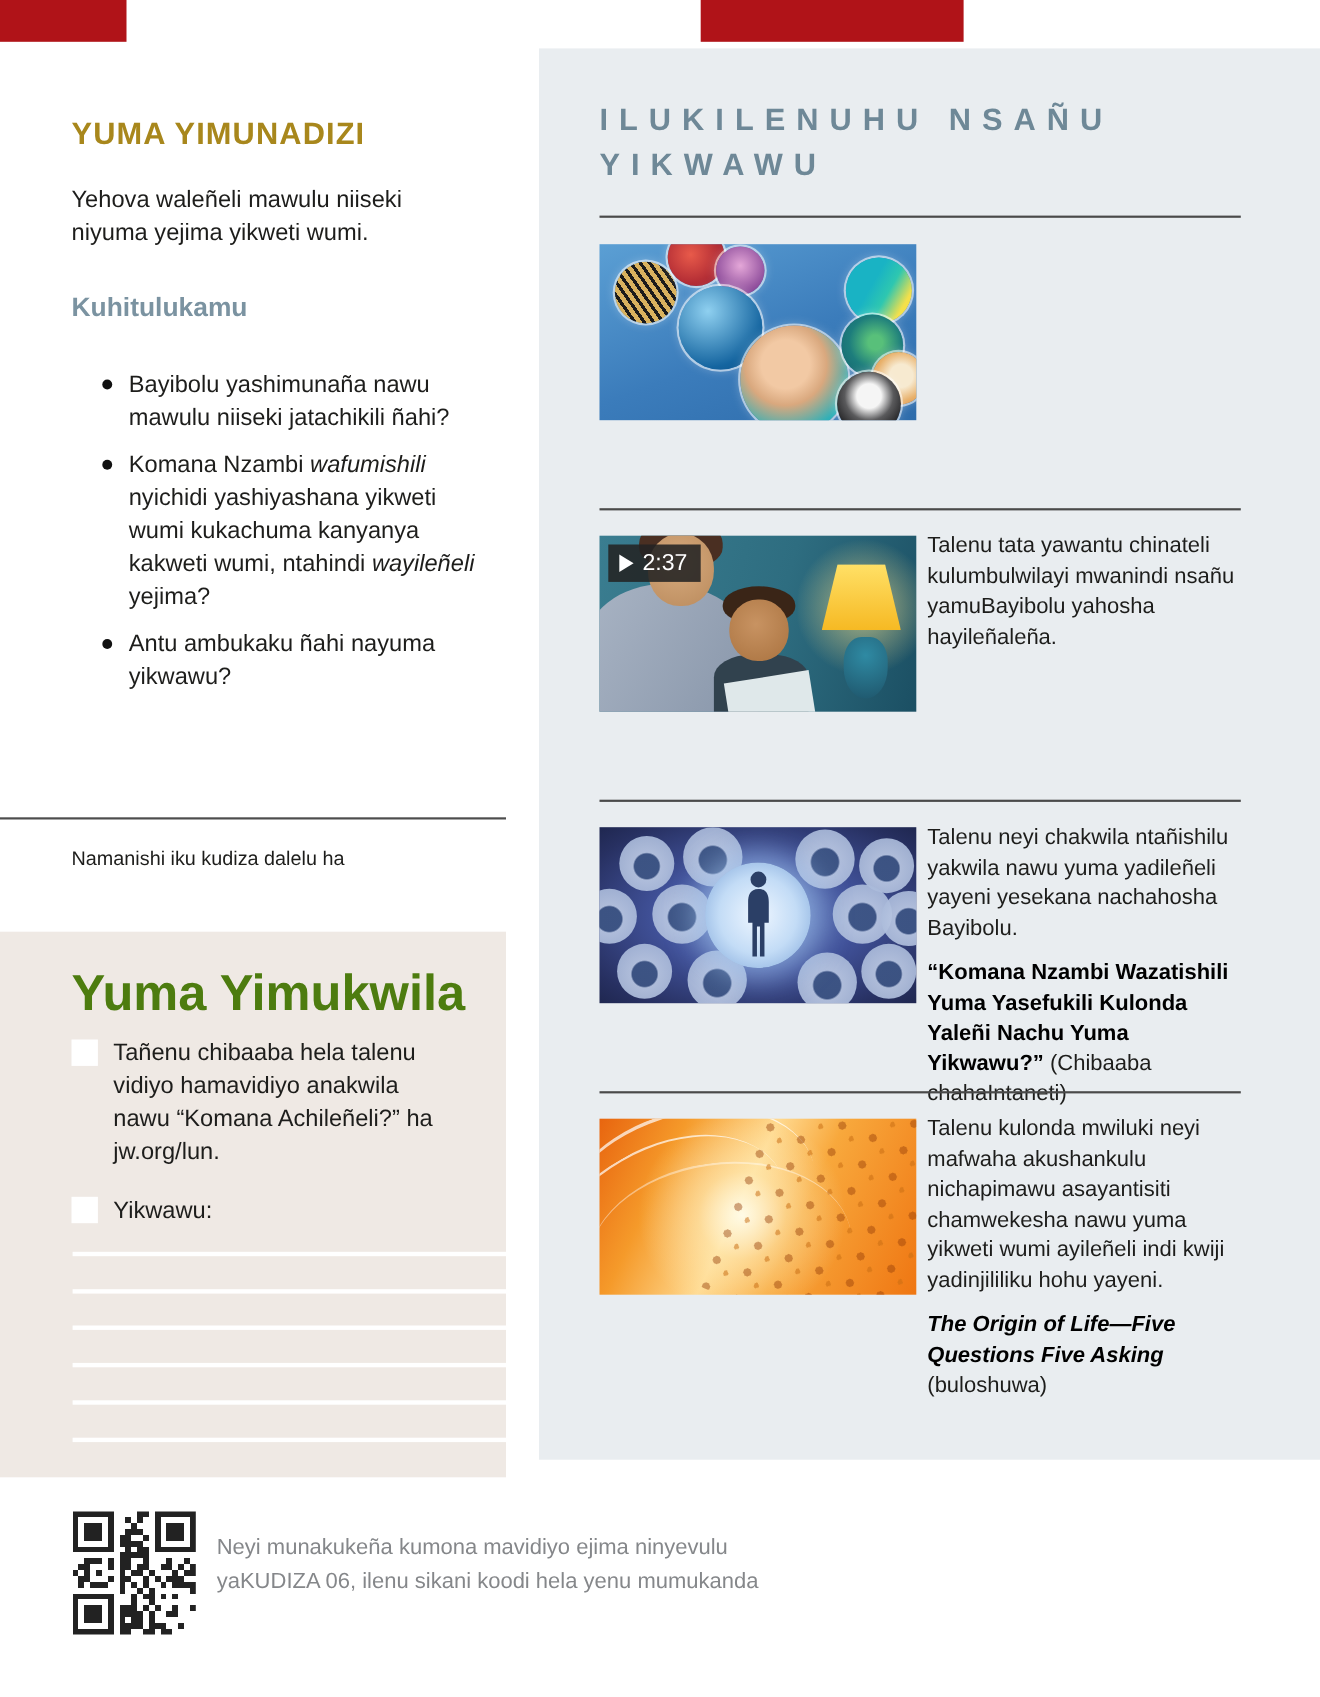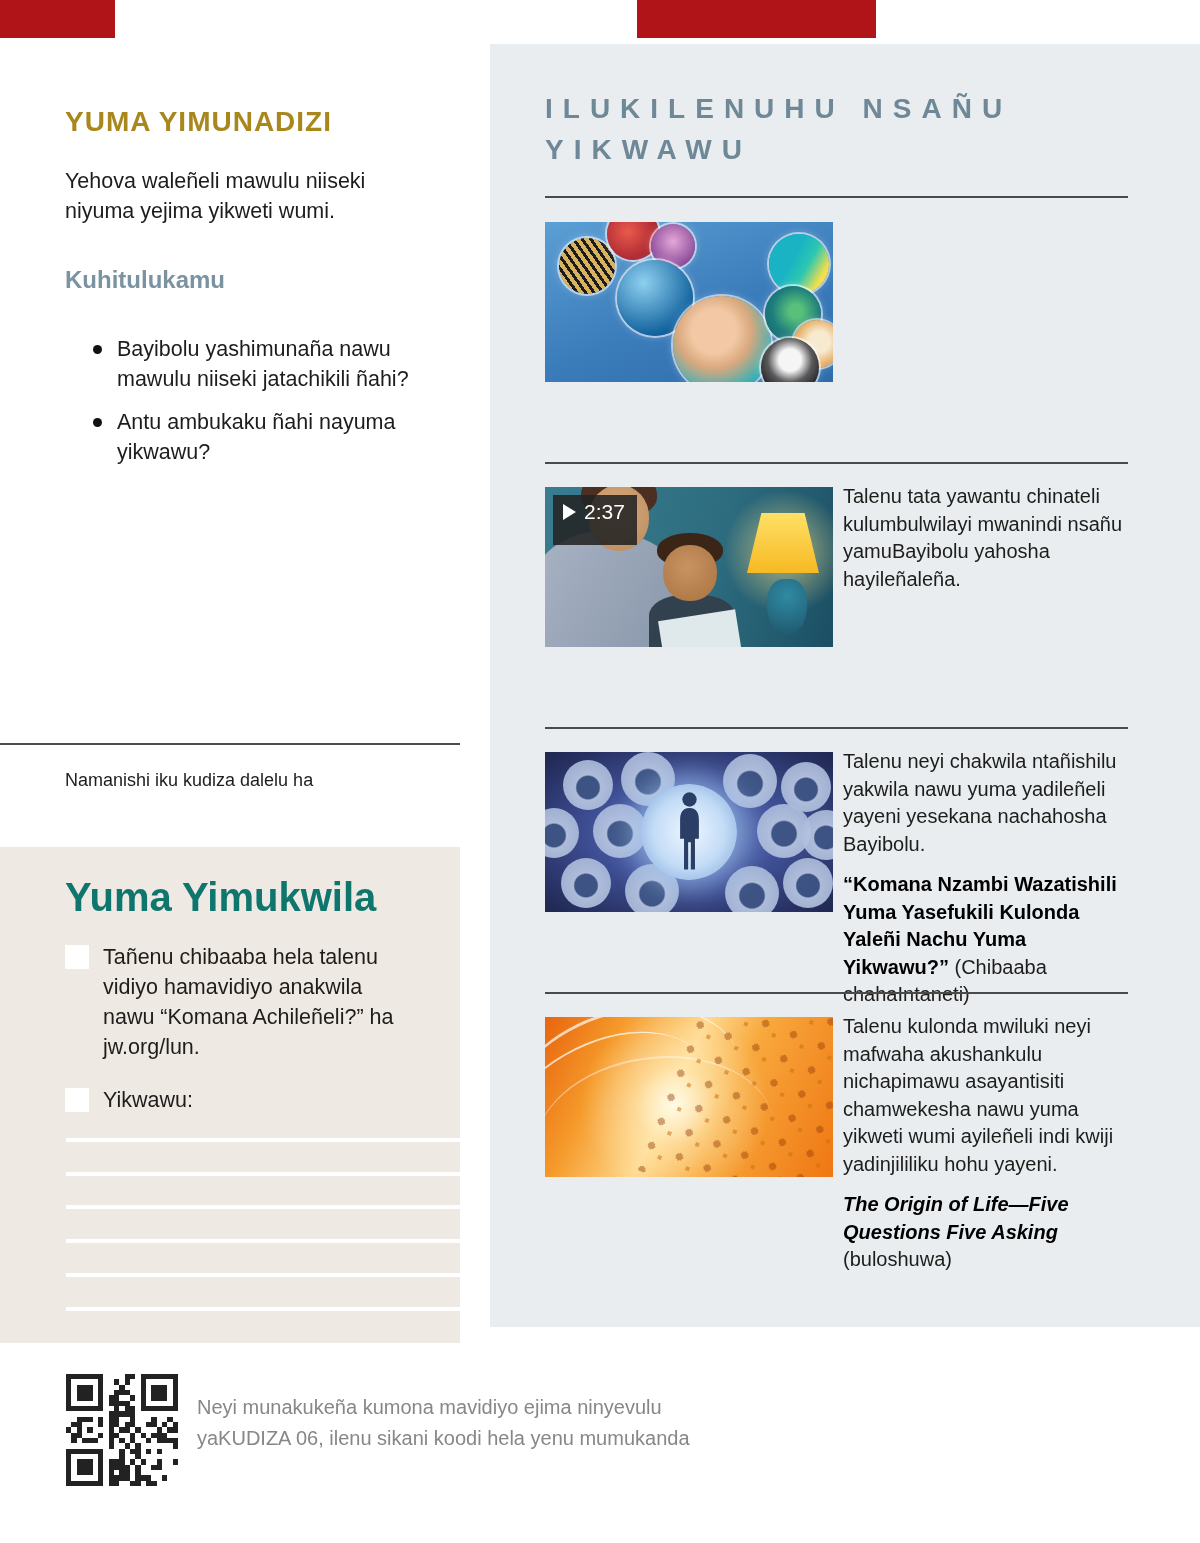--- a/index.html
+++ b/index.html
@@ -18,21 +18,21 @@
   .overview-title{position:absolute;left:65px;top:106px;font-size:28px;font-weight:bold;color:#a8871c;letter-spacing:1px;}
   .overview-text{position:absolute;left:65px;top:166px;width:352px;font-size:21.5px;line-height:30px;}
   .discussion-title{position:absolute;left:65px;top:266px;font-size:24px;font-weight:bold;color:#7b93a1;}
   .bullet-list{position:absolute;left:93px;top:334px;width:352px;list-style:none;margin:0;padding:0;}
   .bullet-list li{position:relative;padding-left:24px;margin-bottom:13px;font-size:21.5px;line-height:30px;}
   .bullet-list li .dot{position:absolute;left:0;top:11px;width:9px;height:9px;border-radius:50%;background:#111;}
   .left-rule{position:absolute;left:0;top:743px;width:460px;height:2px;background:#4d4d4d;}
   .note-text{position:absolute;left:65px;top:765px;width:380px;font-size:18px;line-height:30px;}
 
   .action-box{position:absolute;left:0;top:847px;width:460px;height:496px;background:#efe9e4;}
-  .action-box .box-title{position:absolute;left:65px;top:28px;font-size:40px;font-weight:bold;color:#0f766e;}
+  .action-box .box-title{position:absolute;left:65px;top:28px;font-size:46px;font-weight:bold;color:#4d7c0f;}
   .check-item{position:absolute;left:65px;width:345px;padding-left:38px;font-size:21.5px;line-height:30px;box-sizing:border-box;}
   .check-item .checkbox{position:absolute;left:0;top:3px;width:24px;height:24px;background:#ffffff;}
   .check-item.first{top:95px;}
   .check-item.second{top:238px;}
   .wline{position:absolute;left:66px;right:0;height:4px;background:#ffffff;}
 
   
   .right-panel{position:absolute;left:490px;top:44px;width:840px;height:1283px;background:#e9edf0;}
   .right-title{position:absolute;left:55px;top:44px;font-size:28px;font-weight:bold;color:#6e8897;letter-spacing:10px;line-height:41px;}
   .hrule{position:absolute;left:55px;width:583px;height:2px;background:#4a4a4a;}
@@ -61,21 +61,21 @@
   .v-glow{position:absolute;left:180px;top:0px;width:120px;height:130px;background:radial-gradient(circle,rgba(255,230,140,.65) 0%,rgba(255,230,140,0) 70%);}
   .v-lamp{position:absolute;left:202px;top:26px;width:72px;height:60px;background:linear-gradient(#ffe066,#f6b923);clip-path:polygon(20% 0,80% 0,100% 100%,0 100%);}
   .v-lampbase{position:absolute;left:222px;top:92px;width:40px;height:56px;background:radial-gradient(circle at 50% 30%,#2f8aa3 0%,#205a70 90%);border-radius:40% 40% 50% 50%;}
   .v-dadbody{position:absolute;left:-14px;top:44px;width:158px;height:126px;background:linear-gradient(120deg,#a9b4c4,#8795a9);border-radius:46% 54% 0 0;}
   .v-dadhair{position:absolute;left:36px;top:-16px;width:76px;height:46px;background:#4a2f22;border-radius:50% 50% 42% 42%;}
   .v-dadface{position:absolute;left:44px;top:-2px;width:60px;height:66px;background:radial-gradient(circle at 45% 40%,#d8ab7e,#b98a5c);border-radius:48%;}
   .v-boyhair{position:absolute;left:112px;top:46px;width:66px;height:34px;background:#3a2517;border-radius:50% 50% 45% 45%;}
   .v-boyface{position:absolute;left:118px;top:58px;width:54px;height:56px;background:radial-gradient(circle at 45% 40%,#c89362,#a9723f);border-radius:48%;}
   .v-boybody{position:absolute;left:104px;top:108px;width:86px;height:52px;background:#31424e;border-radius:40% 40% 0 0;}
   .v-paper{position:absolute;left:116px;top:128px;width:78px;height:44px;background:#dfe8ea;transform:rotate(-9deg);}
-  .video-badge{position:absolute;left:8px;top:8px;background:rgba(35,35,35,.88);color:#fff;font-size:21px;padding:5px 12px 21px 10px;display:flex;align-items:center;}
+  .video-badge{position:absolute;left:8px;top:8px;background:rgba(35,35,35,.88);color:#fff;font-size:21px;padding:5px 12px 5px 10px;display:flex;align-items:center;}
   .play-tri{width:0;height:0;border-top:8px solid transparent;border-bottom:8px solid transparent;border-left:13px solid #ffffff;margin-right:8px;}
 
   
   .img-creation{background:radial-gradient(ellipse at 50% 50%,#6b86c4 0%,#41529a 45%,#273061 85%,#1f2750 100%);}
   .sat{position:absolute;border-radius:50%;background:radial-gradient(circle at 50% 55%,#3d5584 0%,#3d5584 30%,#b9c7e2 34%,#9fb1d4 100%);opacity:.92;}
   .c-center{position:absolute;left:96px;top:32px;width:96px;height:96px;border-radius:50%;background:radial-gradient(circle,#eef6ff 0%,#c3dcf6 52%,#7ba3d8 100%);box-shadow:0 0 26px 10px rgba(170,205,245,.55);display:flex;align-items:center;justify-content:center;}
   .c-center svg{height:82px;fill:#2b3f66;}
 
   
   .img-dna{background:linear-gradient(115deg,#e8650f 0%,#f59a2a 22%,#ffd98f 45%,#f8a83c 62%,#ef7612 100%);}
@@ -101,20 +101,24 @@
 <div class="red-bar right"></div>
 
 <div class="overview-title">YUMA YIMUNADIZI</div>
 <div class="overview-text">Yehova waleñeli mawulu niiseki niyuma yejima yikweti wumi.</div>
 <div class="discussion-title">Kuhitulukamu</div>
 
 <ul class="bullet-list">
   <li>
     <span class="dot"></span>
     <span>Bayibolu yashimunaña nawu mawulu niiseki jatachikili ñahi?</span>
+  </li>
+  <li>
+    <span class="dot"></span>
+    <span>Komana Nzambi </span><em>wafumishili</em><span> nyichidi yashiyashana yikweti wumi kukachuma kanyanya kakweti wumi, ntahindi </span><em>wayileñeli</em><span> yejima?</span>
   </li>
   <li>
     <span class="dot"></span>
     <span>Antu ambukaku ñahi nayuma yikwawu?</span>
   </li>
 </ul>
 
 <div class="left-rule"></div>
 <div class="note-text">Namanishi iku kudiza dalelu ha</div>
 

